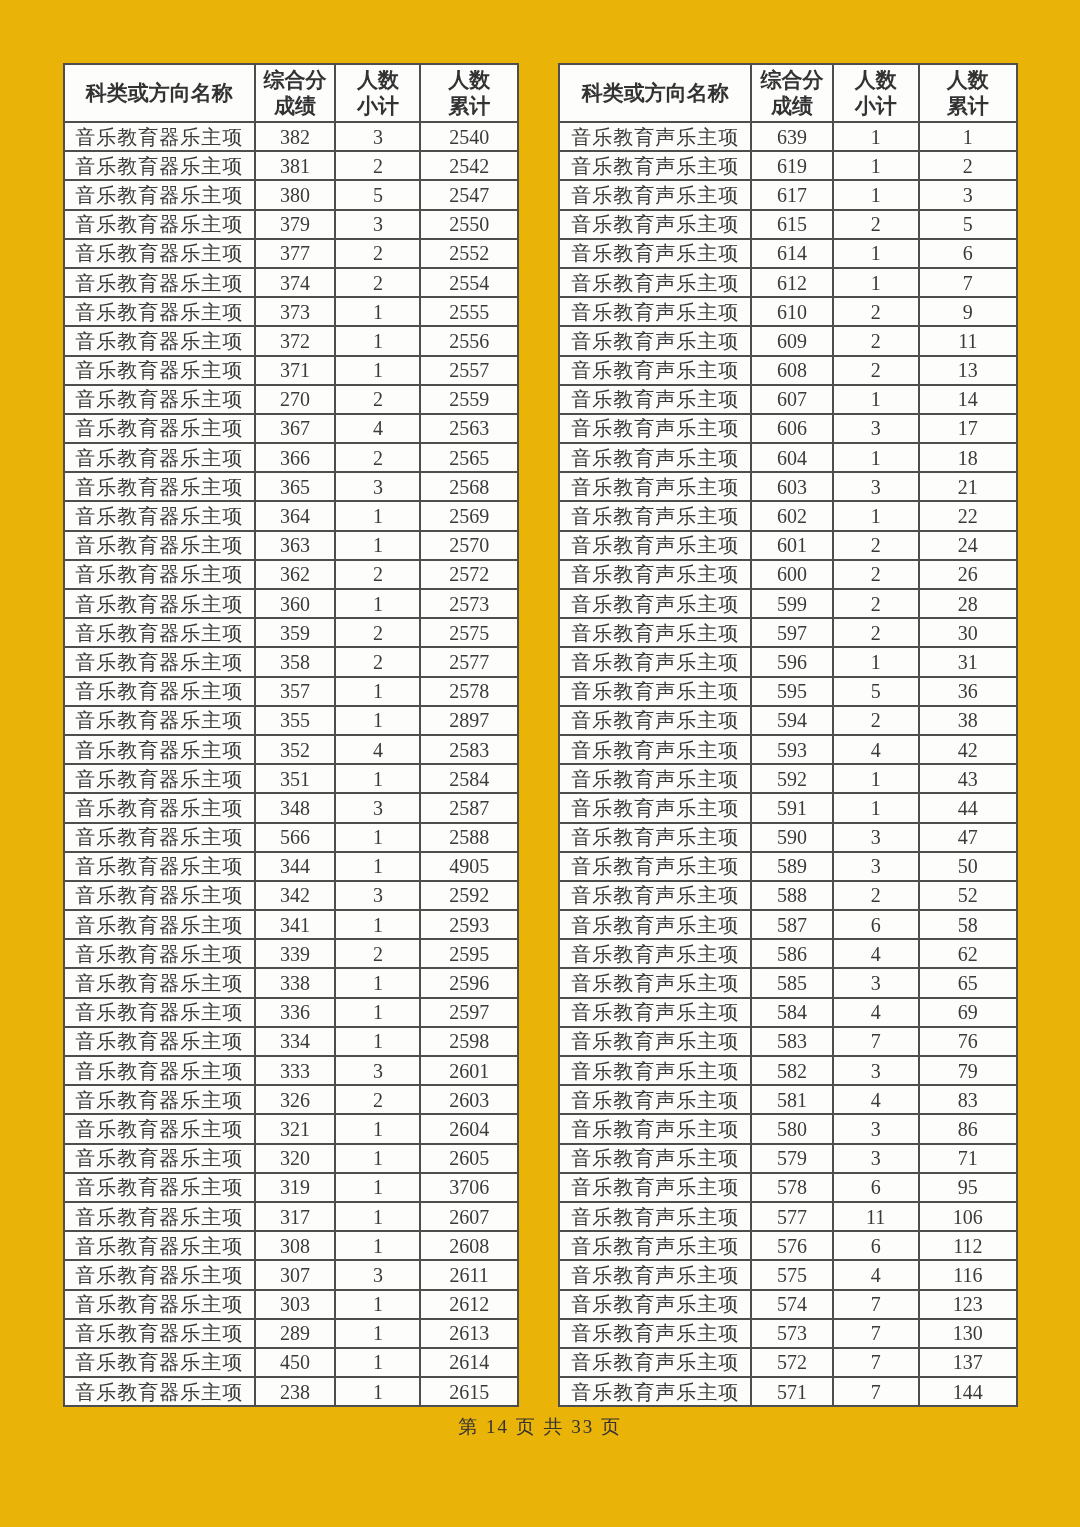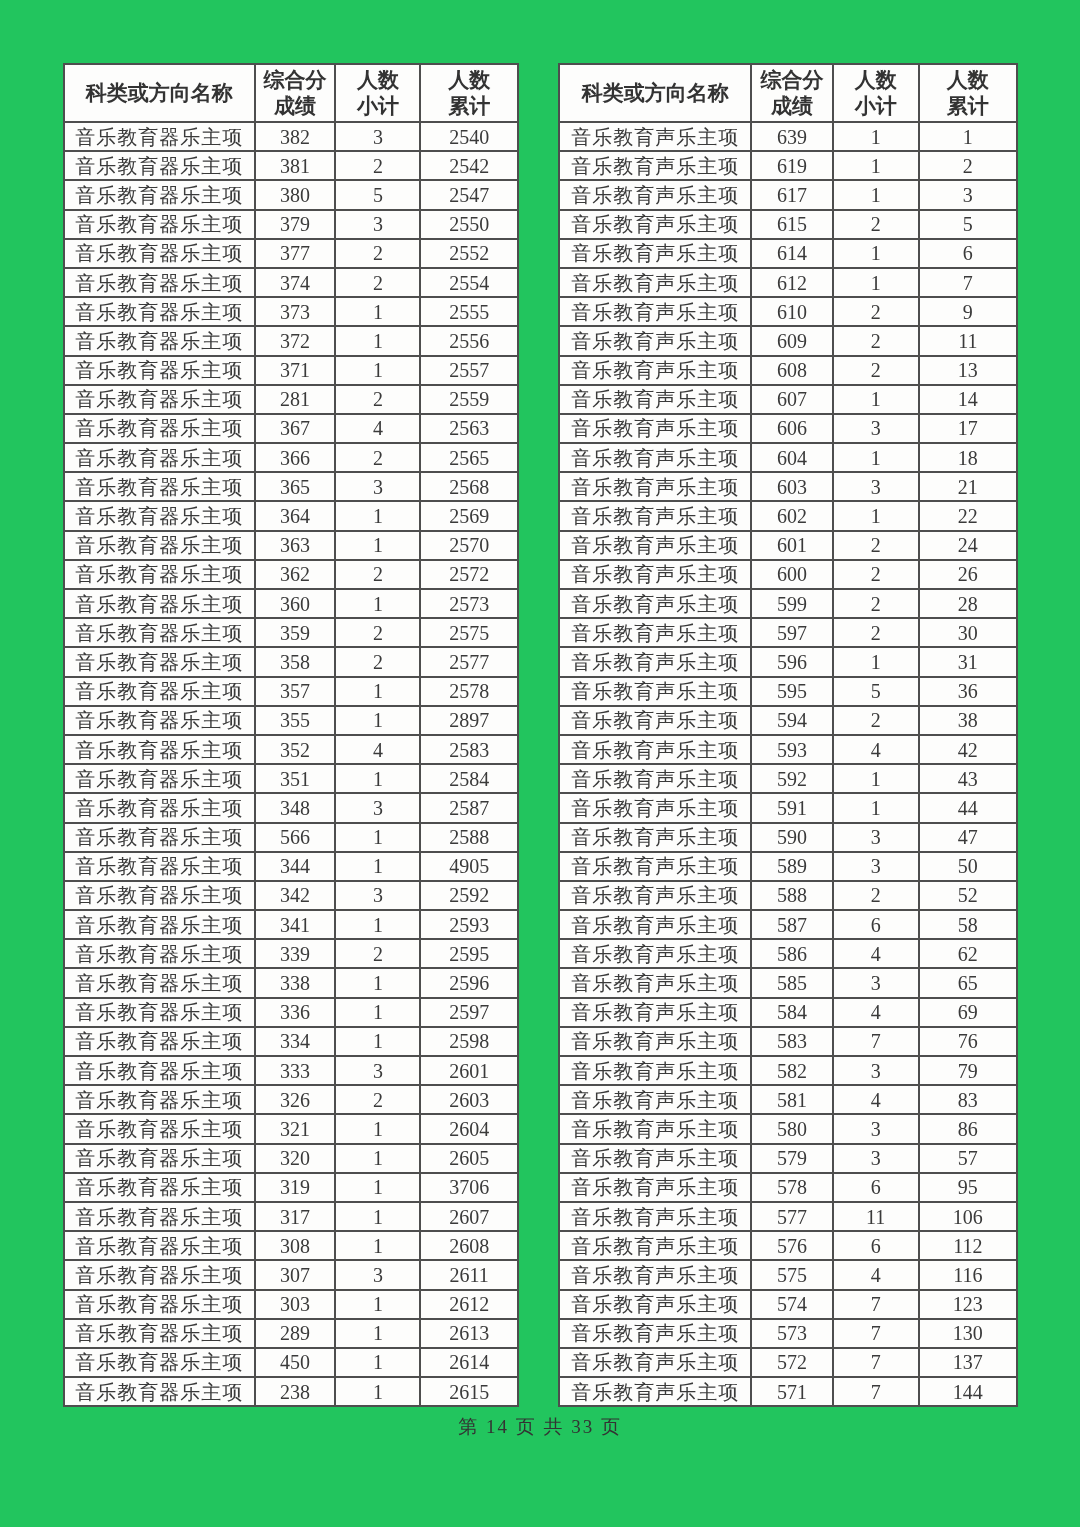--- a/index.html
+++ b/index.html
@@ -1,20 +1,20 @@
 <!DOCTYPE html>
 <html><head>
 <meta charset="utf-8">
 <style>
   html, body { margin: 0; padding: 0; }
   .page {
     position: relative;
     width: 1080px;
     height: 1527px;
-    background: #22c55e;
+    background: #eab308;
     font-family: "Liberation Serif", "DejaVu Serif", serif;
     color: #3a3a3a;
     overflow: hidden;
     text-decoration: underline;
   }
   .table-wrap { position: absolute; top: 63px; }
   .table-wrap.left  { left: 63px;  width: 456px; }
   .table-wrap.right { left: 558px; width: 460px; }
   table.score-table {
     border-collapse: collapse;
@@ -143,21 +143,21 @@
             <td>2556</td>
           </tr>
           <tr>
             <td class="name-cell">音乐教育器乐主项</td>
             <td>371</td>
             <td>1</td>
             <td>2557</td>
           </tr>
           <tr>
             <td class="name-cell">音乐教育器乐主项</td>
-            <td>281</td>
+            <td>270</td>
             <td>2</td>
             <td>2559</td>
           </tr>
           <tr>
             <td class="name-cell">音乐教育器乐主项</td>
             <td>367</td>
             <td>4</td>
             <td>2563</td>
           </tr>
           <tr>
@@ -597,21 +597,21 @@
           <tr>
             <td class="name-cell">音乐教育声乐主项</td>
             <td>580</td>
             <td>3</td>
             <td>86</td>
           </tr>
           <tr>
             <td class="name-cell">音乐教育声乐主项</td>
             <td>579</td>
             <td>3</td>
-            <td>57</td>
+            <td>71</td>
           </tr>
           <tr>
             <td class="name-cell">音乐教育声乐主项</td>
             <td>578</td>
             <td>6</td>
             <td>95</td>
           </tr>
           <tr>
             <td class="name-cell">音乐教育声乐主项</td>
             <td>577</td>

